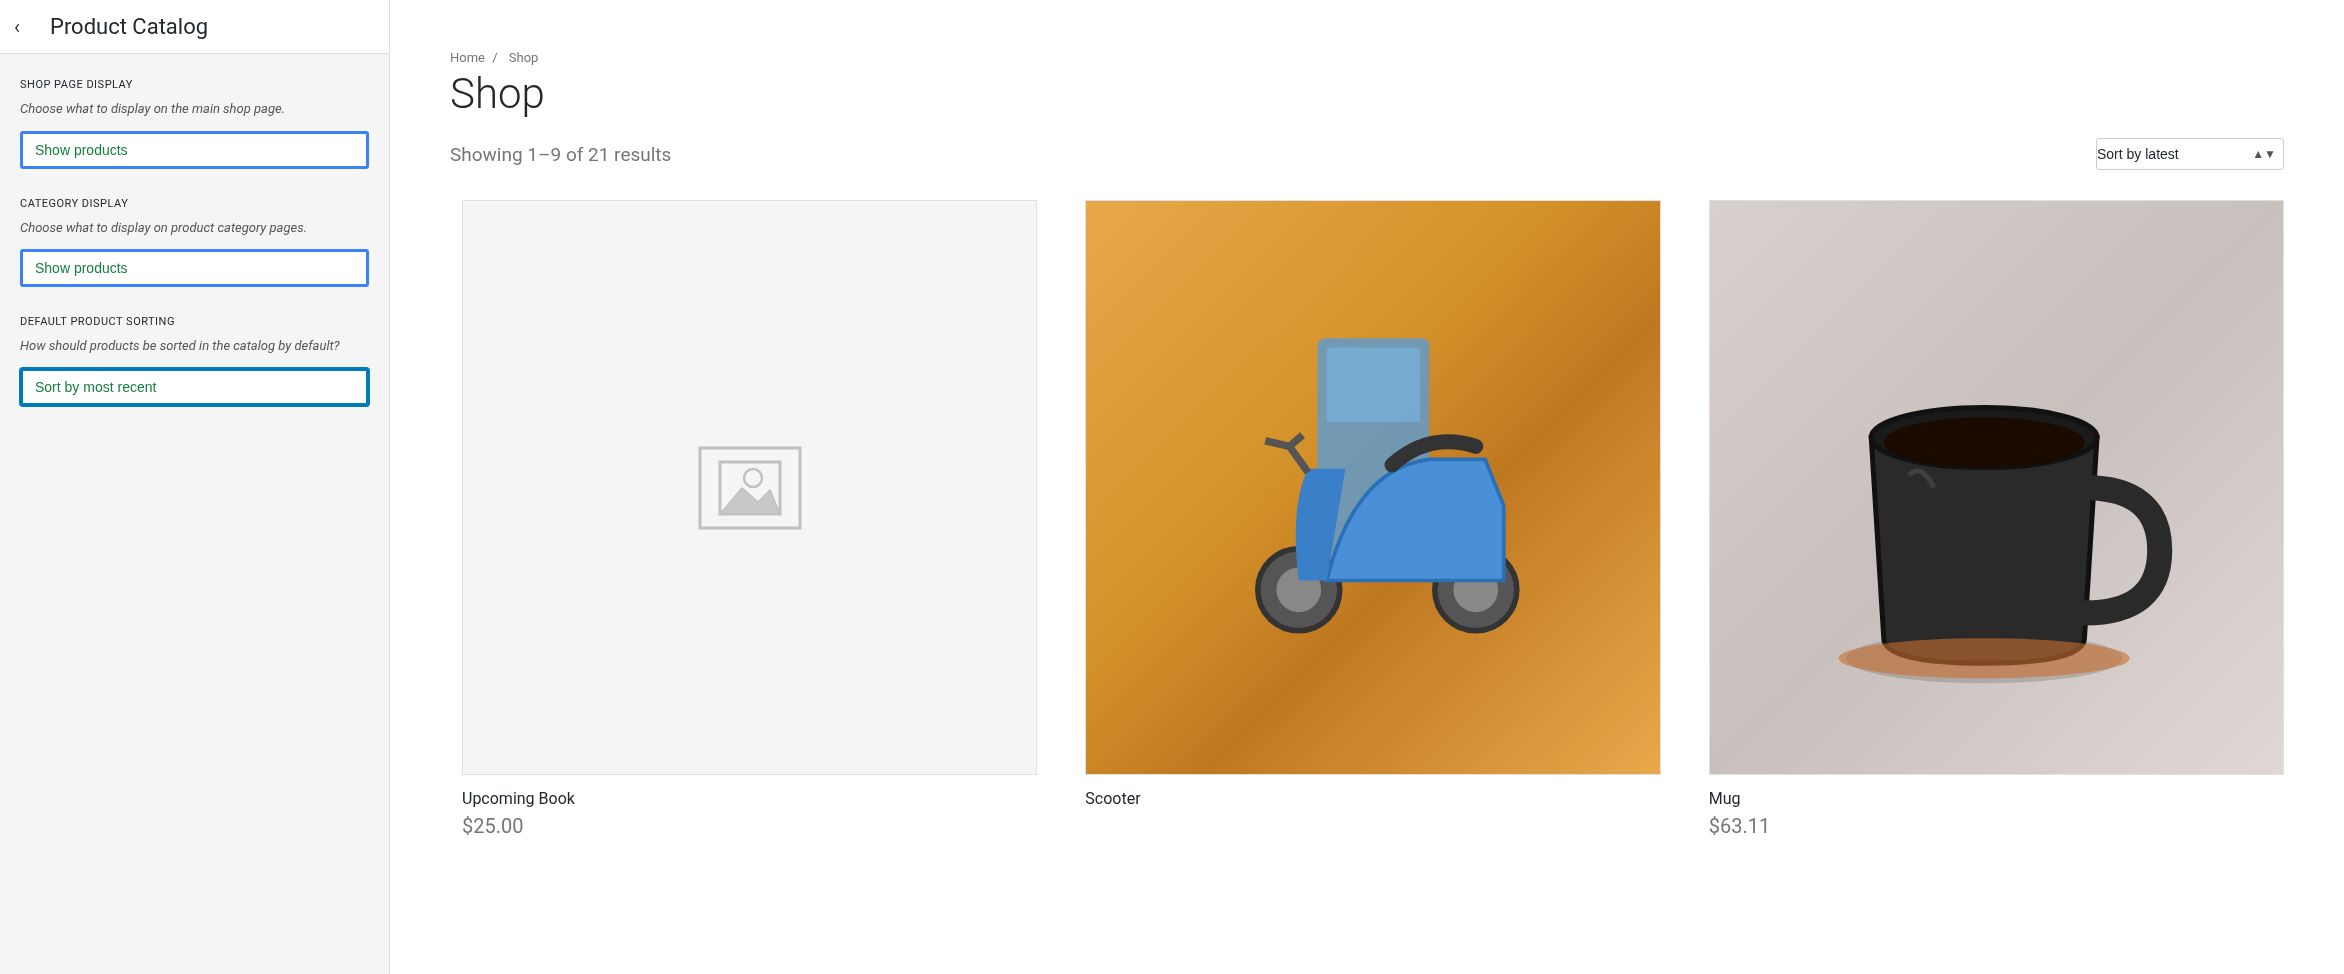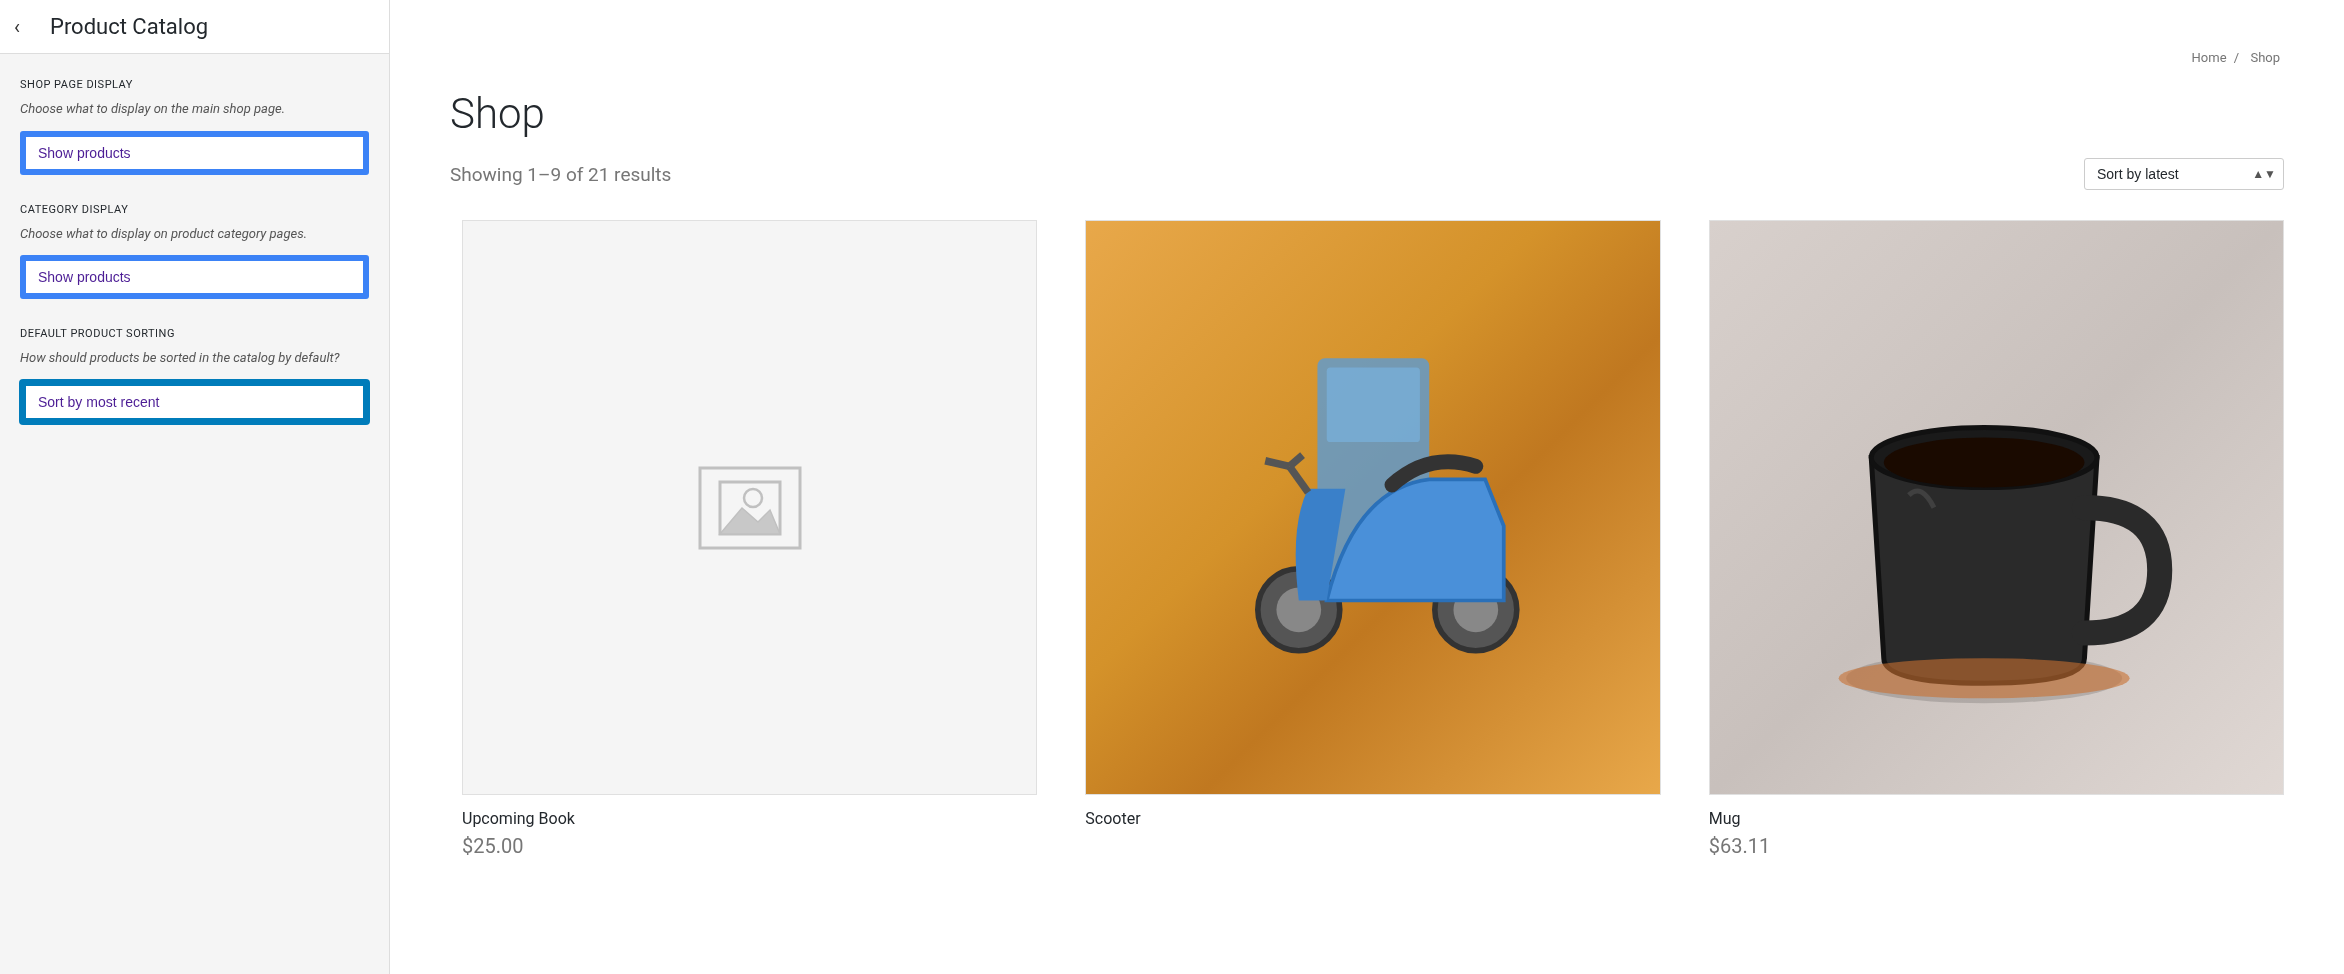--- a/index.html
+++ b/index.html
@@ -65,24 +65,24 @@
       color: #555;
       font-style: italic;
       margin-bottom: 12px;
       line-height: 1.5;
     }
 
     .select-field {
       width: 100%;
       padding: 8px 12px;
       background: #fff;
-      border: 6px solid #3b82f6;
+      border: 3px solid #3b82f6;
       border-radius: 3px;
       font-size: 14px;
-      color: #4c1d95;
+      color: #15803d;
       appearance: none;
       -webkit-appearance: none;
       cursor: pointer;
       outline: none;
     }
 
     .select-field:focus, .select-field.active {
       border-color: #007cba;
       box-shadow: 0 0 0 1px #007cba;
     }
@@ -95,22 +95,21 @@
     .main-content {
       flex: 1;
       overflow-y: auto;
       padding: 50px 60px;
       background: #fff;
     }
 
     .breadcrumb {
       font-size: 13px;
       color: #767676;
-      margin-bottom: 24px;
-      text-align: right;
+      margin-bottom: 4px;
     }
 
     .breadcrumb a {
       color: #767676;
       text-decoration: none;
     }
 
     .breadcrumb span {
       margin: 0 4px;
     }
@@ -132,21 +131,21 @@
     .result-count {
       font-size: 19px;
       color: #767676;
     }
 
     .sort-select-wrapper {
       position: relative;
     }
 
     .sort-select {
-      padding: 7px 32px 7px 12px;
+      padding: 7px 32px 7px 0;
       background: #fff;
       border: 1px solid #ccc;
       border-radius: 3px;
       font-size: 14px;
       color: #23282d;
       appearance: none;
       -webkit-appearance: none;
       cursor: pointer;
       min-width: 160px;
     }

